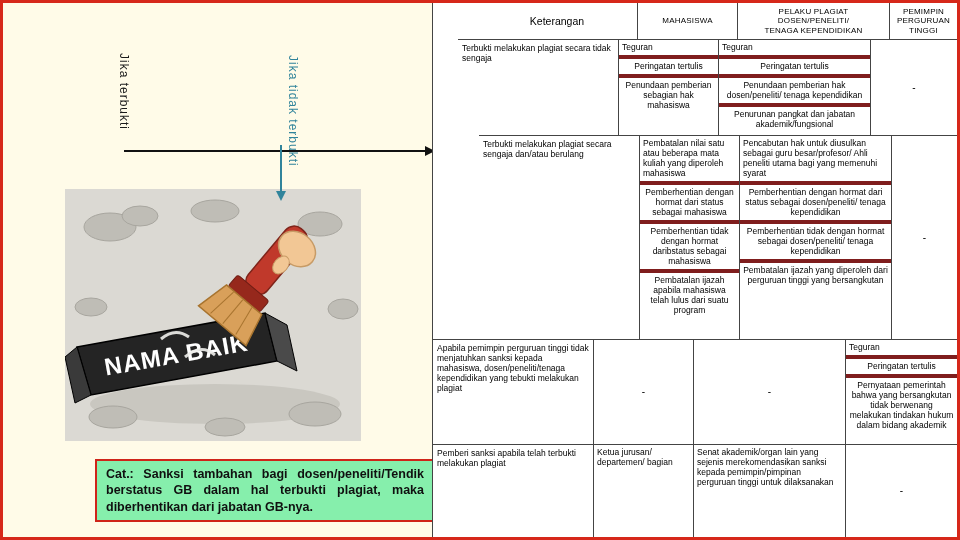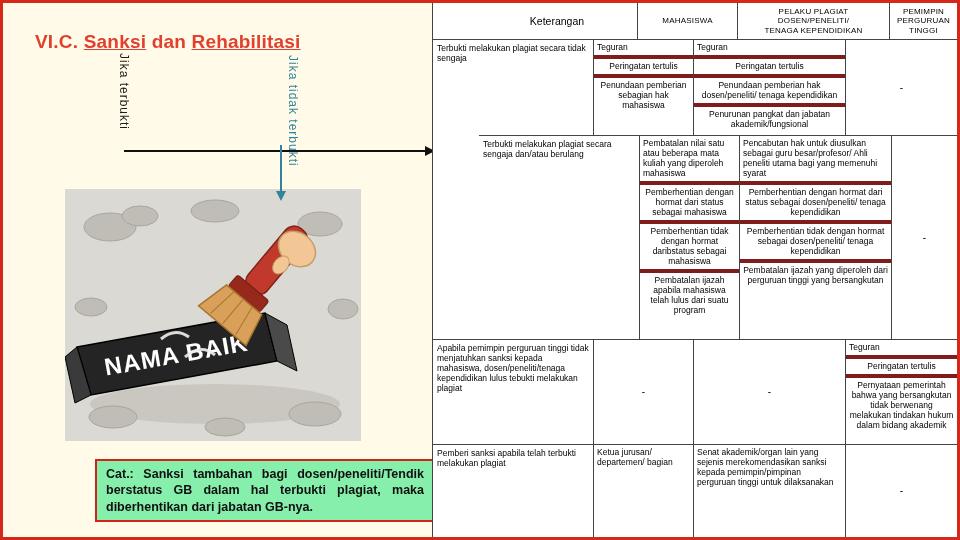--- a/index.html
+++ b/index.html
@@ -32,42 +32,39 @@
   
   .note{position:absolute; left:92px; top:456px; width:340px; box-sizing:border-box;
     background:#86efac; border:2px solid #cf2419; padding:5px 9px;
     font-size:12.5px; font-weight:bold; line-height:1.3; text-align:justify; color:#101010;}
   
   .rtable{position:absolute; left:429px; top:0; right:0; bottom:0; display:flex; flex-direction:column;
     background:#fff; border-left:1px solid #444; font-size:8.5px; line-height:1.18; color:#000;}
   .t-row{display:flex; flex:0 0 auto; min-height:0;}
   .t-row + .t-row{border-top:1px solid #444;}
   .t-row.hrow{height:36px;}
-  .t-row.r0{height:95px;} .t-row.r1{height:203px;margin-left:46px;} .t-row.r2{height:104px;} .t-row.r3{flex:1 1 auto;}
+  .t-row.r0{height:95px;margin-left:25px;} .t-row.r1{height:203px;margin-left:46px;} .t-row.r2{height:104px;} .t-row.r3{flex:1 1 auto;}
   .cell{box-sizing:border-box; display:flex; flex-direction:column; overflow:hidden;}
   .cell + .cell{border-left:1px solid #444;}
   .c-ket{width:160px;} .c-mhs{width:100px;} .c-dsn{width:152px;} .c-pmp{flex:1;}
   .hcell{align-items:center; justify-content:center; text-align:center; padding:2px; font-size:8px; letter-spacing:0.2px;}
   .hcell.kethead{font-size:10.5px; letter-spacing:0;margin-left:44px;}
   .hcell .hline{display:block;}
   .item{padding:2px 3px 3px;}
   .cell .item + .item{border-top:4px solid #7f1d1d;text-align:center;}
   .cell .item:last-child{flex:1 1 auto;}
   .cell .ket-item{padding:3px 4px;}
   .cell.dash{justify-content:center; align-items:center;}
   .cell.dash .item{flex:0 0 auto; border:none; padding:0; font-size:10px;}
 </style>
 </head>
 <body>
 
 <div class="slide">
 
-  <div class="title">
-    <span>VI.C. </span><span class="u">Sanksi</span><span> dan </span><span class="u">Rehabilitasi</span>
-  </div>
 
   <div class="vtext" id="jika-terbukti">Jika terbukti</div>
   <div class="vtext blue" id="jika-tidak-terbukti">Jika tidak terbukti</div>
 
   <div class="arrow-h">
     <div class="shaft"></div>
     <div class="head"></div>
   </div>
 
   <div class="arrow-v">
@@ -169,21 +166,21 @@
           <div class="item">Pemberhentian dengan hormat dari status sebagai dosen/peneliti/ tenaga kependidikan</div>
           <div class="item">Pemberhentian tidak dengan hormat sebagai dosen/peneliti/ tenaga kependidikan</div>
           <div class="item">Pembatalan ijazah yang diperoleh dari perguruan tinggi yang bersangkutan</div>
         </div>
         <div class="cell c-pmp dash">
           <div class="item">-</div>
         </div>
       </div>
       <div class="t-row r2">
         <div class="cell c-ket">
-          <div class="item ket-item">Apabila pemimpin perguruan tinggi tidak menjatuhkan sanksi kepada mahasiswa, dosen/peneliti/tenaga kependidikan lulus tebukti melakukan plagiat</div>
+          <div class="item ket-item">Apabila pemimpin perguruan tinggi tidak menjatuhkan sanksi kepada mahasiswa, dosen/peneliti/tenaga kependidikan yang tebukti melakukan plagiat</div>
         </div>
         <div class="cell c-mhs dash">
           <div class="item">-</div>
         </div>
         <div class="cell c-dsn dash">
           <div class="item">-</div>
         </div>
         <div class="cell c-pmp">
           <div class="item">Teguran</div>
           <div class="item">Peringatan tertulis</div>

